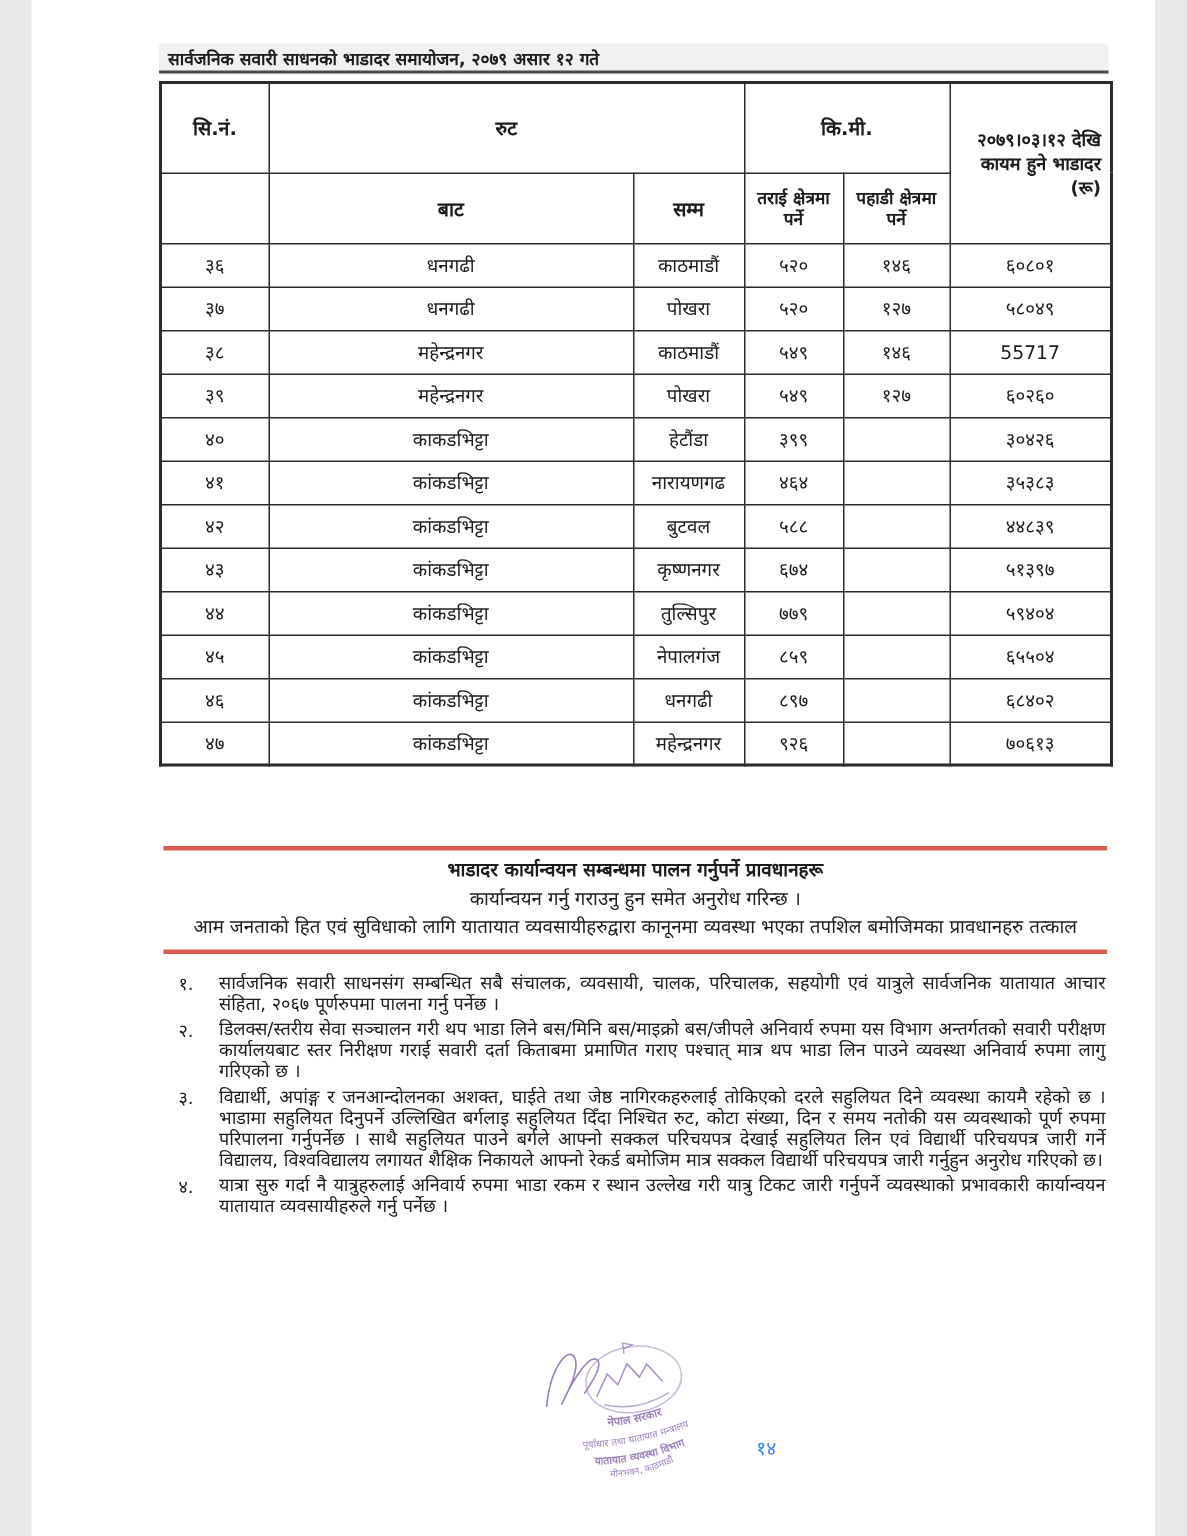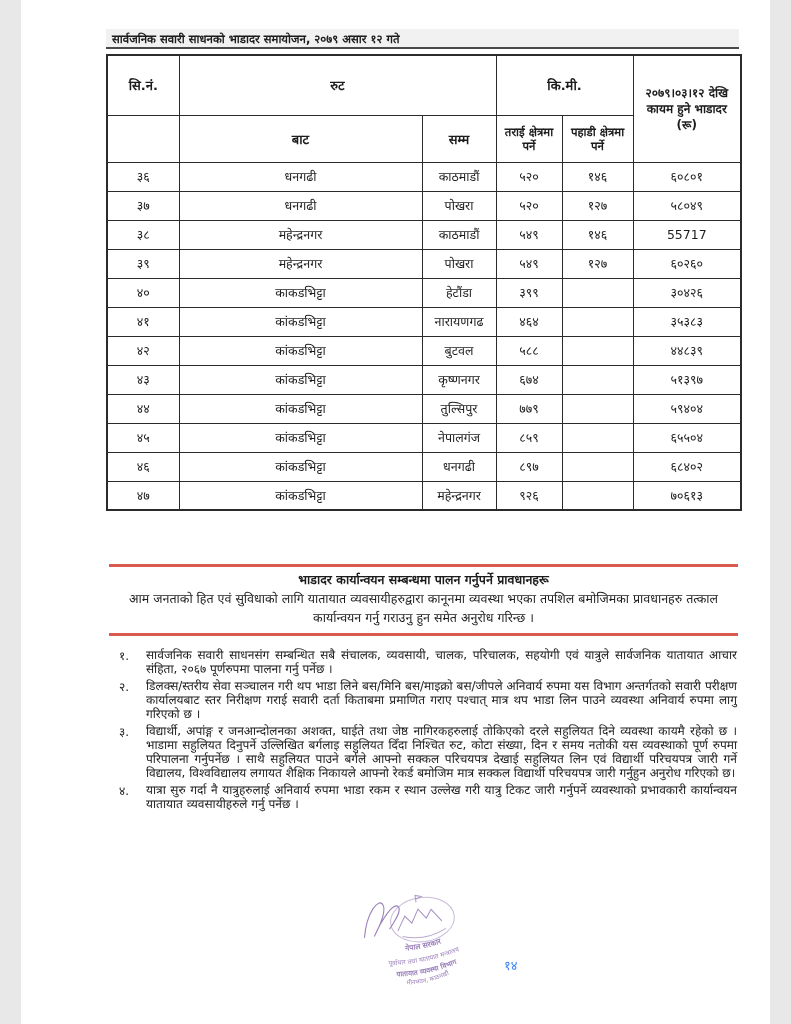--- a/index.html
+++ b/index.html
@@ -19,21 +19,21 @@
     position:absolute;left:85px;top:54px;width:634px;
     border-collapse:collapse;table-layout:fixed;
     border:2px solid #2b2b2b;
   }
   table.fare th,table.fare td{
     border:1px solid #2b2b2b;text-align:center;vertical-align:middle;
     padding:1px 2px;box-sizing:border-box;overflow:hidden;
   }
   table.fare thead th{font-size:13px;font-weight:bold;}
   table.fare thead .sub{font-size:11.5px;line-height:14px;}
-  table.fare thead .fare-col{font-size:12px;line-height:16px;padding:0 6px;}
+  table.fare thead .fare-col{font-size:12px;line-height:16px;padding:0 6px;text-align:right;}
   table.fare thead tr.r1 th{height:60px;}
   table.fare thead tr.r2 th{height:47px;}
   table.fare tbody td{height:29px;font-size:12.5px;}
   
   .provisions{
     position:absolute;left:88px;top:564px;width:629px;
     border-top:3px solid #da5a50;border-bottom:3px solid #da5a50;
     padding:3px 0 6px 0;text-align:center;
   }
   .provisions .head{font-size:12.5px;font-weight:bold;line-height:19px;}
@@ -177,22 +177,22 @@
           <td>महेन्द्रनगर</td>
           <td>९२६</td>
           <td></td>
           <td>७०६१३</td>
         </tr>
       </tbody>
   </table>
 
   <div class="provisions">
     <div class="head">भाडादर कार्यान्वयन सम्बन्धमा पालन गर्नुपर्ने प्रावधानहरू</div>
+    <div class="line">कार्यान्वयन गर्नु गराउनु हुन समेत अनुरोध गरिन्छ ।</div>
     <div class="line">आम जनताको हित एवं सुविधाको लागि यातायात व्यवसायीहरुद्वारा कानूनमा व्यवस्था भएका तपशिल बमोजिमका प्रावधानहरु तत्काल</div>
-    <div class="line">कार्यान्वयन गर्नु गराउनु हुन समेत अनुरोध गरिन्छ ।</div>
   </div>
 
   <div class="plist">
       <div class="pitem">
         <span class="num">१.</span>
         <div class="txt">सार्वजनिक सवारी साधनसंग सम्बन्धित सबै संचालक, व्यवसायी, चालक, परिचालक, सहयोगी एवं यात्रुले सार्वजनिक यातायात आचार संहिता, २०६७ पूर्णरुपमा पालना गर्नु पर्नेछ ।</div>
       </div>
       <div class="pitem">
         <span class="num">२.</span>
         <div class="txt">डिलक्स/स्तरीय सेवा सञ्चालन गरी थप भाडा लिने बस/मिनि बस/माइक्रो बस/जीपले अनिवार्य रुपमा यस विभाग अन्तर्गतको सवारी परीक्षण कार्यालयबाट स्तर निरीक्षण गराई सवारी दर्ता किताबमा प्रमाणित गराए पश्चात् मात्र थप भाडा लिन पाउने व्यवस्था अनिवार्य रुपमा लागु गरिएको छ ।</div>

